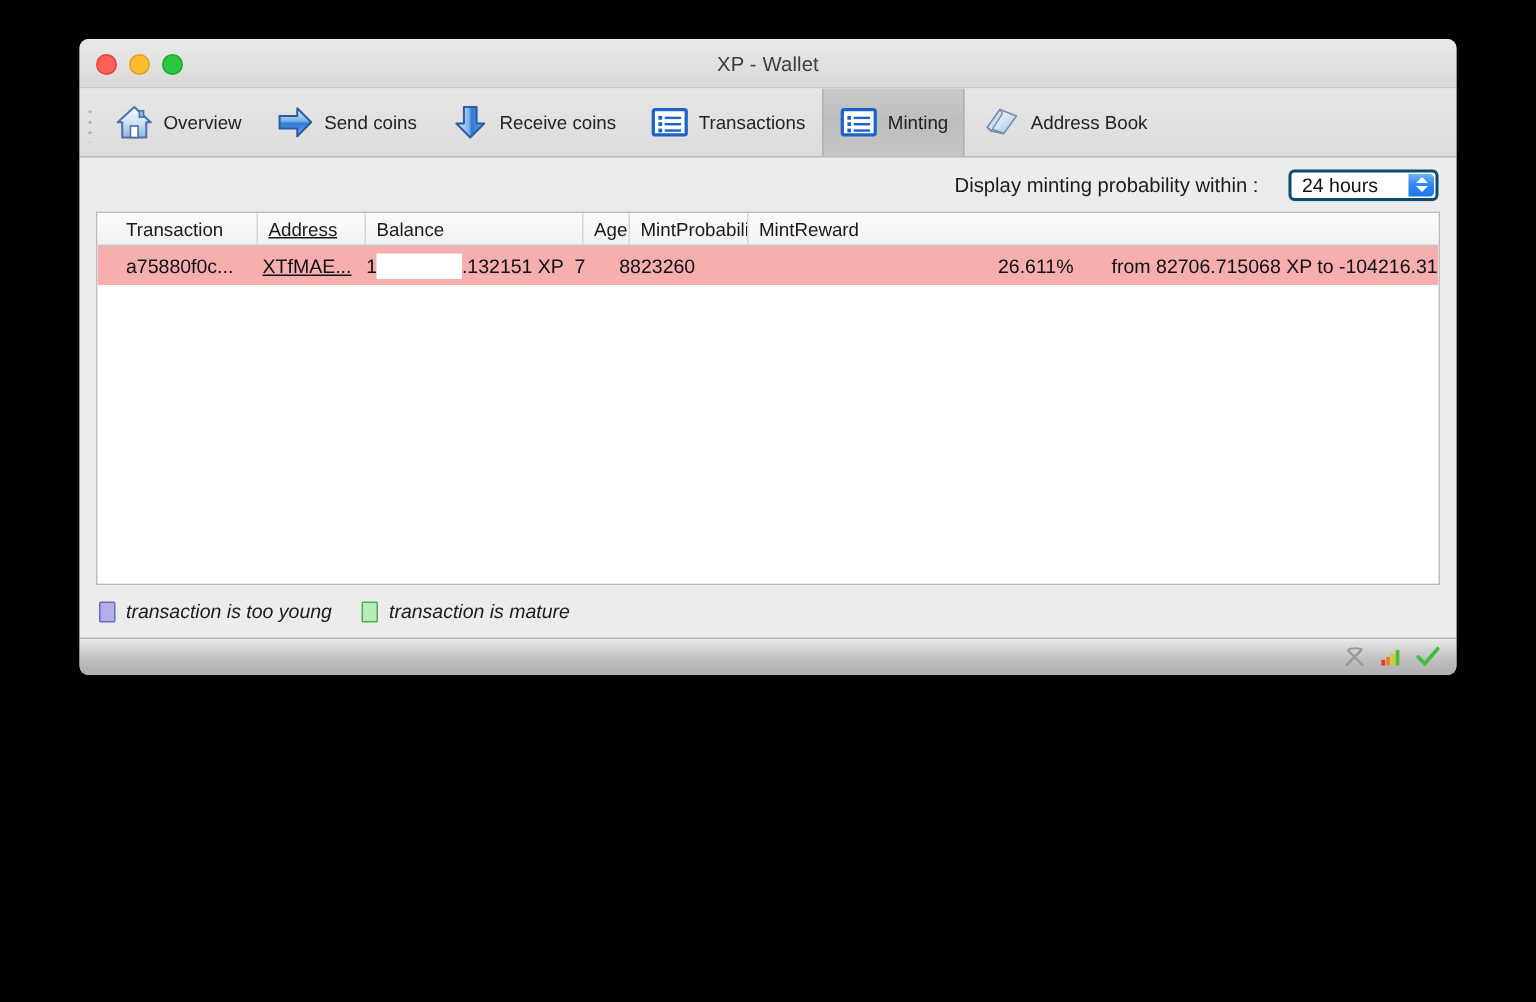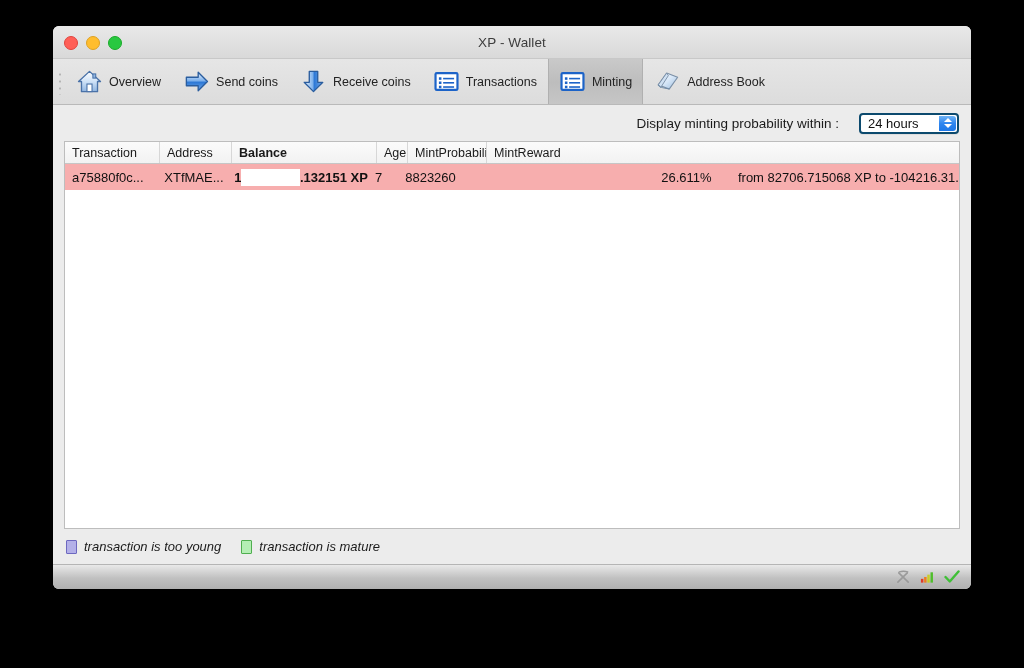--- a/index.html
+++ b/index.html
@@ -18,21 +18,21 @@
     height: 668px;
     background: #000000;
   }
 
   
   #window {
     position: absolute;
     left: 53px;
     top: 26px;
     width: 918px;
-    height: 563px;
+    height: 424px;
     border-radius: 6px;
     overflow: hidden;
     box-shadow: 0 3px 14px rgba(0,0,0,0.55);
     background: #ececec;
     display: flex;
     flex-direction: column;
   }
 
   
   #titlebar {
@@ -227,23 +227,23 @@
   }
   .redact-box {
     display: inline-block;
     width: 64px;
     height: 17px;
     background: #ffffff;
     vertical-align: middle;
   }
 
   
-  .c-tx   { width: 95px; }
-  .c-addr { width: 72px; }
-  .c-bal  { width: 145px; font-weight: bold; }
+  .c-tx   { width: 95px; margin-left: 12px; }
+  .c-addr { width: 72px; text-decoration: underline; }
+  .c-bal  { width: 145px; }
   .c-age  { width: 31px; }
   .c-coin { width: 264px; }
   .c-prob { width: 79px; }
   .c-rew  { flex: 1 1 auto; }
 
   
   #legend {
     height: 35px;
     flex: 0 0 35px;
     display: flex;

